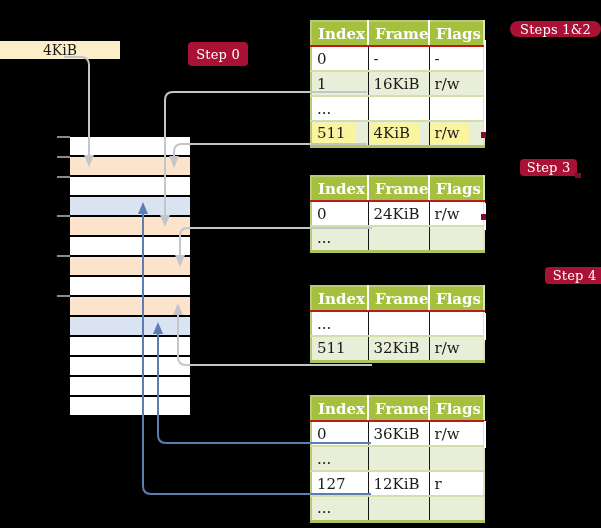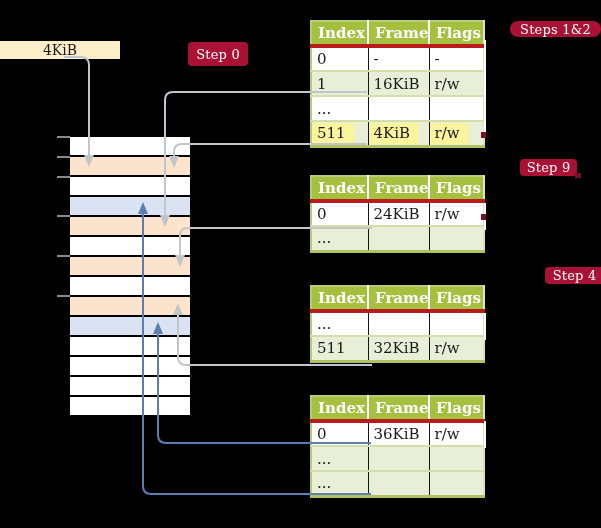--- a/index.html
+++ b/index.html
@@ -32,21 +32,21 @@
   table.pt{
     position:absolute;left:310px;border-collapse:collapse;table-layout:fixed;
     width:173px;background:#fff;
     border-top:2px solid #b9cc74;border-left:2px solid #b9cc74;
     border-bottom:3px solid #aec25f;border-right:2px solid #dce6bd;
     font-size:15px;color:#1a1a1a;
   }
   table.pt th{
     background:var(--table-header,#a4c03e);color:#fff;font-weight:bold;font-size:15px;
     height:25px;box-sizing:border-box;text-align:left;padding:0 0 0 6px;
-    border-bottom:4px solid #b91c1c;
+    border-bottom:2px solid #b91c1c;
   }
   table.pt th + th{border-left:2px solid #fff;}
   table.pt td{
     height:25px;box-sizing:border-box;padding:0 0 0 5px;vertical-align:middle;
     border-top:2px solid #d3dfa8;
   }
   table.pt td + td{border-left:1.5px solid #151515;}
   table.pt tr.alt td{background:var(--table-row-alt,#e9eed8);}
   .hl{background:var(--highlight,#fbf49e);padding:1px 9px 2px 5px;margin-left:-5px;}
   
@@ -62,21 +62,21 @@
 <body>
 
 <div class="canvas">
 
   <div class="pfn-box">
     <span>4KiB</span>
   </div>
 
   <div class="badge b0">Step 0</div>
   <div class="badge b12">Steps 1&amp;2</div>
-  <div class="badge b3">Step 9</div>
+  <div class="badge b3">Step 3</div>
   <div class="badge b4">Step 4</div>
 
   <div class="memory">
       <div class="mem-row" style="background: rgb(255, 255, 255);"></div>
       <div class="mem-row" style="background: rgb(252, 228, 204);"></div>
       <div class="mem-row" style="background: rgb(255, 255, 255);"></div>
       <div class="mem-row" style="background: rgb(217, 227, 242);"></div>
       <div class="mem-row" style="background: rgb(252, 228, 204);"></div>
       <div class="mem-row" style="background: rgb(255, 255, 255);"></div>
       <div class="mem-row" style="background: rgb(252, 228, 204);"></div>
@@ -195,20 +195,25 @@
     </tr>
     <tr>
       <td>0</td>
       <td>36KiB</td>
       <td>r/w</td>
     </tr>
     <tr class="alt">
       <td>...</td>
       <td></td>
       <td></td>
+    </tr>
+    <tr>
+      <td>127</td>
+      <td>12KiB</td>
+      <td>r</td>
     </tr>
     <tr class="alt">
       <td>...</td>
       <td></td>
       <td></td>
     </tr>
   </tbody>
     </table>
 
   <svg class="overlay" width="601" height="528" viewBox="0 0 601 528">

